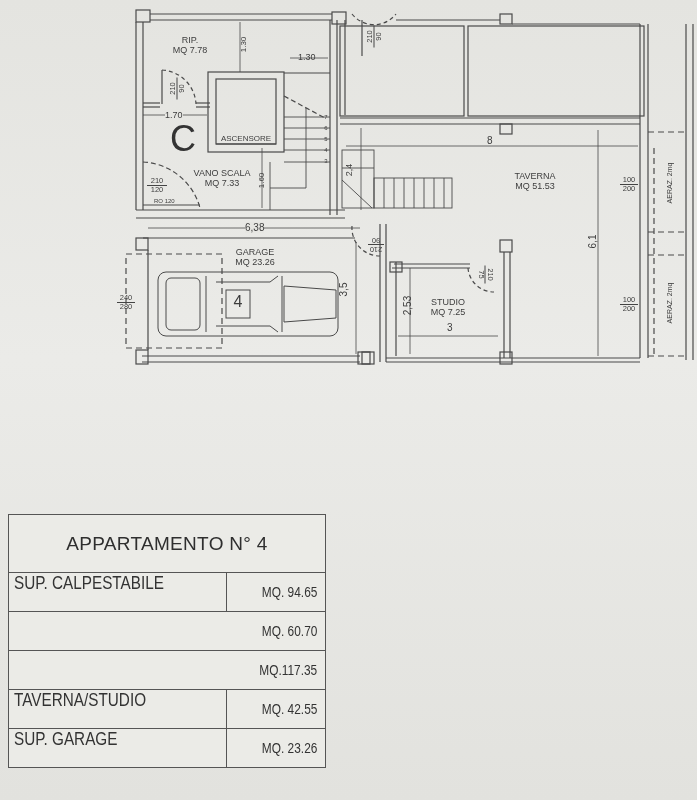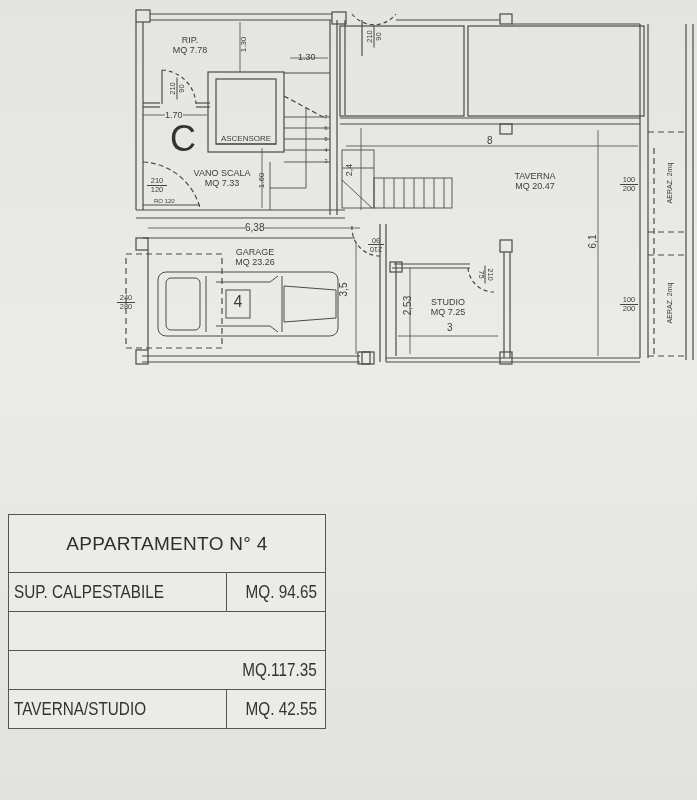--- a/index.html
+++ b/index.html
@@ -9,22 +9,22 @@
   .lbl{position:absolute;font-family:"Liberation Sans",sans-serif;font-size:9px;color:#3d3d3d;text-align:center;line-height:10px;white-space:nowrap;}
   .dim{position:absolute;font-size:10px;color:#3d3d3d;white-space:nowrap;}
   .vert{transform:rotate(-90deg);transform-origin:center;}
   .frac{position:absolute;font-size:7.5px;line-height:8px;color:#3d3d3d;text-align:center;}
   .frac .top{border-bottom:1px solid #444;display:block;}
   .bigC{position:absolute;left:170px;top:118px;font-size:36px;color:#333;font-family:"Liberation Sans",sans-serif;}
   .table{position:absolute;left:8px;top:514px;width:316px;border:1.5px solid #555;background:#ebebe7;}
   .table .head{height:57px;border-bottom:1.5px solid #555;display:flex;align-items:center;justify-content:center;font-size:19px;color:#2f2f2f;letter-spacing:0.3px;}
   .table .row{display:flex;height:38px;border-bottom:1.5px solid #555;}
   .table .row:last-child{border-bottom:none;}
-  .table .c1{width:212px;border-right:1.5px solid #555;display:flex;align-items:center;padding-left:5px;font-size:18px;color:#333;font-family:"Liberation Sans Narrow","Liberation Sans",sans-serif;transform-origin:left;}
-  .table .c2{flex:1;display:flex;align-items:center;justify-content:flex-end;padding-right:8px;font-size:18px;color:#333;}
+  .table .c1{width:212px;border-right:1.5px solid #555;display:flex;padding-left:5px;font-size:18px;color:#333;font-family:"Liberation Sans Narrow","Liberation Sans",sans-serif;transform-origin:left;}
+  .table .c2{flex:1;display:flex;align-items:center;justify-content:flex-end;padding-right:8px;font-size:14px;color:#333;}
   .narrow{display:inline-block;transform:scaleX(0.85);transform-origin:left center;}
   .narrowR{display:inline-block;transform:scaleX(0.85);transform-origin:right center;}
 </style>
 </head>
 <body>
 
 <div class="sheet">
 
   <svg class="plan" width="697" height="400" stroke="#4a4a4a" fill="none" stroke-width="1.2">
 
@@ -161,21 +161,21 @@
     <div>RIP.</div>
     <div>MQ 7.78</div>
   </div>
   <div class="lbl" style="left:214px;top:134px;width:64px;font-size:8px;">ASCENSORE</div>
   <div class="lbl" style="left:190px;top:168px;width:64px;">
     <div>VANO SCALA</div>
     <div>MQ 7.33</div>
   </div>
   <div class="lbl" style="left:505px;top:171px;width:60px;">
     <div>TAVERNA</div>
-    <div>MQ 20.47</div>
+    <div>MQ 51.53</div>
   </div>
   <div class="lbl" style="left:225px;top:247px;width:60px;">
     <div>GARAGE</div>
     <div>MQ 23.26</div>
   </div>
   <div class="lbl" style="left:418px;top:297px;width:60px;">
     <div>STUDIO</div>
     <div>MQ 7.25</div>
   </div>
 
@@ -243,28 +243,39 @@
     <div class="head">APPARTAMENTO N° 4</div>
     <div class="row">
       <div class="c1">
           <span class="narrow">SUP.  CALPESTABILE</span>
         </div>
       <div class="c2">
           <span class="narrowR">MQ.  94.65</span>
         </div>
     </div>
     <div class="row">
+      <div class="c2">
+          <span class="narrowR">MQ.  60.70</span>
+        </div>
     </div>
     <div class="row">
       <div class="c2">
           <span class="narrowR">MQ.117.35</span>
         </div>
     </div>
     <div class="row">
       <div class="c1">
           <span class="narrow">TAVERNA/STUDIO</span>
         </div>
       <div class="c2">
           <span class="narrowR">MQ.  42.55</span>
         </div>
     </div>
+    <div class="row">
+      <div class="c1">
+          <span class="narrow">SUP.  GARAGE</span>
+        </div>
+      <div class="c2">
+          <span class="narrowR">MQ.  23.26</span>
+        </div>
+    </div>
   </div>
 </div>
 
 </body></html>

